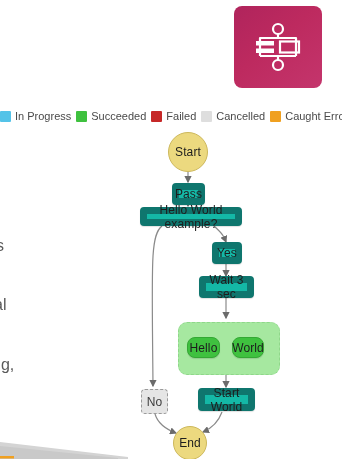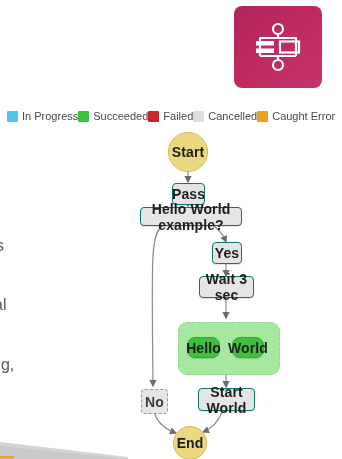--- a/index.html
+++ b/index.html
@@ -33,21 +33,21 @@
 
   
   .legend {
     position: absolute;
     left: 0;
     top: 108px;
     width: 342px;
     height: 17px;
     display: flex;
     align-items: center;
-    padding-left: 7px;
+    gap: 5px;
     box-sizing: border-box;
     overflow: hidden;
     white-space: nowrap;
   }
   .legend-item {
     display: flex;
     align-items: center;
     gap: 4px;
     flex: 0 0 auto;
   }
@@ -98,35 +98,35 @@
     width: 342px;
     height: 334px;
   }
 
   .node {
     position: absolute;
     box-sizing: border-box;
     display: flex;
     align-items: center;
     justify-content: center;
-    font-size: 14px;
-    font-weight: bold;
+    font-size: 12px;
+    font-weight: normal;
     color: #1d1d1d;
     text-align: center;
     letter-spacing: 0.1px;
   }
   .node-terminal {
     border-radius: 50%;
     background: #ecd97f;
     border: 1px solid #cdb85c;
   }
   .node-task {
     border-radius: 4px;
-    background: #e5e5e5;
-    border: 1px solid #0f766e;
+    background: #14b8a6;
+    border: 7px solid #0f766e;
     box-shadow: 0 1px 1px rgba(0,0,0,0.12);
     text-align: center;
   }
   .node-inner-task {
     border-radius: 8px;
     background: #3fc13f;
     border: 1px solid #34a834;
     box-shadow: 0 1px 1px rgba(0,0,0,0.12);
   }
   .node-inactive {

